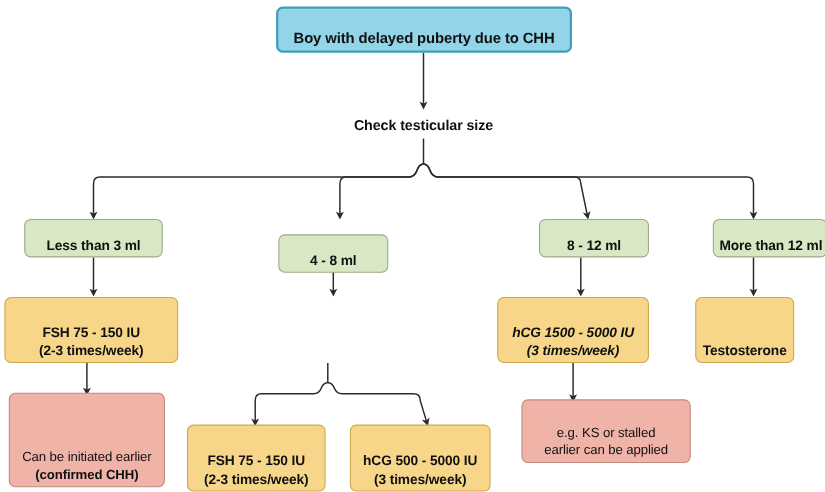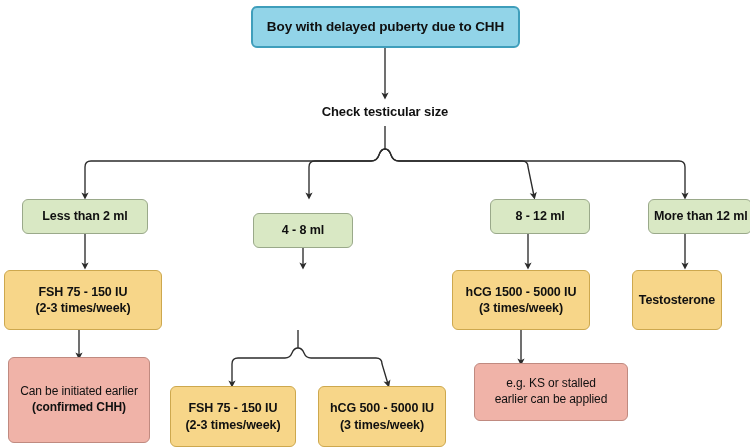--- a/index.html
+++ b/index.html
@@ -17,21 +17,21 @@
   #edges{
     position:absolute;
     left:0; top:0;
     width:750px; height:447px;
     pointer-events:none;
   }
   .node{
     position:absolute;
     box-sizing:border-box;
     display:flex;
-    align-items:center;
+    align-items:flex-end;
     justify-content:center;
     text-align:center;
     border-radius:6px;
     border:1px solid #8c8c7a;
     color:#101010;
     font-size:12.5px;
     font-weight:bold;
     line-height:1.32;
     letter-spacing:-0.1px;
     padding:2px 5px;
@@ -92,21 +92,21 @@
   </div>
 
   <div class="node t-bare" style="left:295px;top:100px;width:180px;height:24px;font-size:13px;">
     <span class="lines">
         <span class="ln">Check testicular size</span>
       </span>
   </div>
 
   <div class="node t-green" style="left:22px;top:199px;width:126px;height:35px;">
     <span class="lines">
-        <span class="ln">Less than 2 ml</span>
+        <span class="ln">Less than 3 ml</span>
       </span>
   </div>
   <div class="node t-green" style="left:253px;top:213px;width:100px;height:35px;">
     <span class="lines">
         <span class="ln">4 - 8 ml</span>
       </span>
   </div>
   <div class="node t-green" style="left:490px;top:199px;width:100px;height:35px;">
     <span class="lines">
         <span class="ln">8 - 12 ml</span>
@@ -117,21 +117,21 @@
         <span class="ln">More than 12 ml</span>
       </span>
   </div>
 
   <div class="node t-yellow" style="left:4px;top:270px;width:158px;height:60px;">
     <span class="lines">
       <span class="ln">FSH 75 - 150 IU</span>
       <span class="ln">(2-3 times/week)</span>
     </span>
   </div>
-  <div class="node t-yellow" style="left:452px;top:270px;width:138px;height:60px;">
+  <div class="node t-yellow" style="left:452px;top:270px;width:138px;height:60px;font-style:italic;">
     <span class="lines">
       <span class="ln">hCG 1500 - 5000 IU</span>
       <span class="ln">(3 times/week)</span>
     </span>
   </div>
   <div class="node t-yellow" style="left:632px;top:270px;width:90px;height:60px;">
     <span class="lines">
         <span class="ln">Testosterone</span>
       </span>
   </div>

